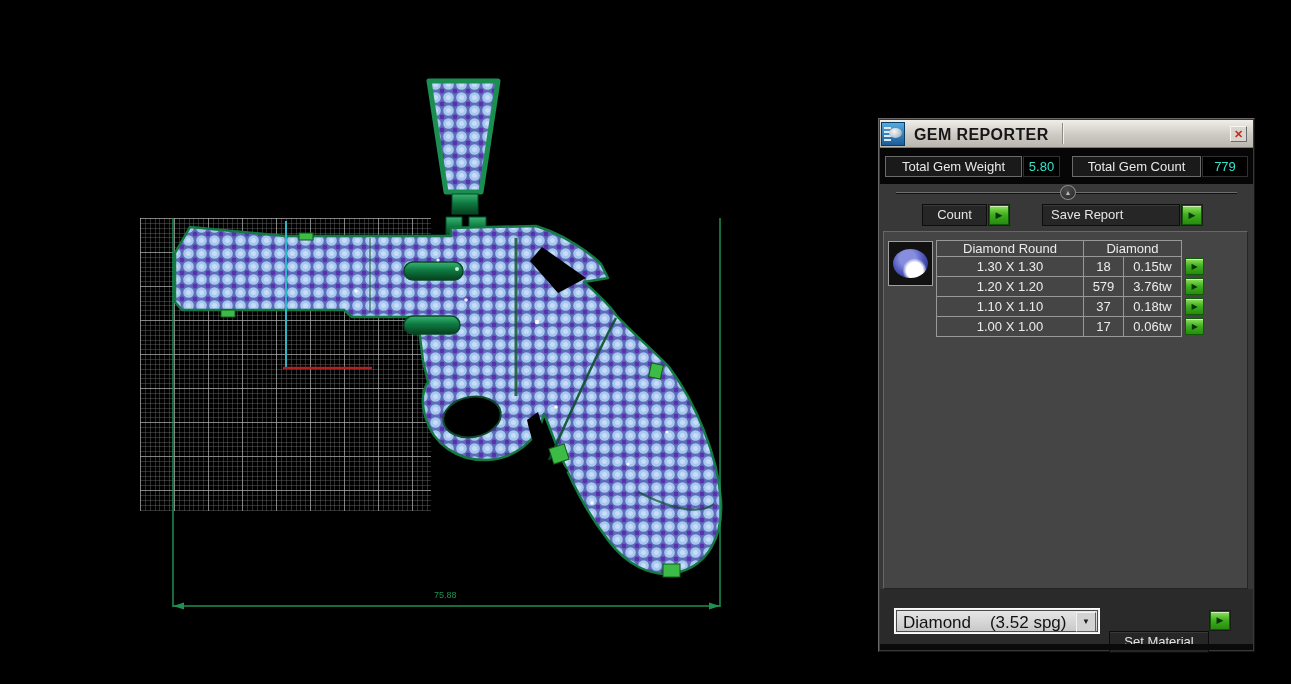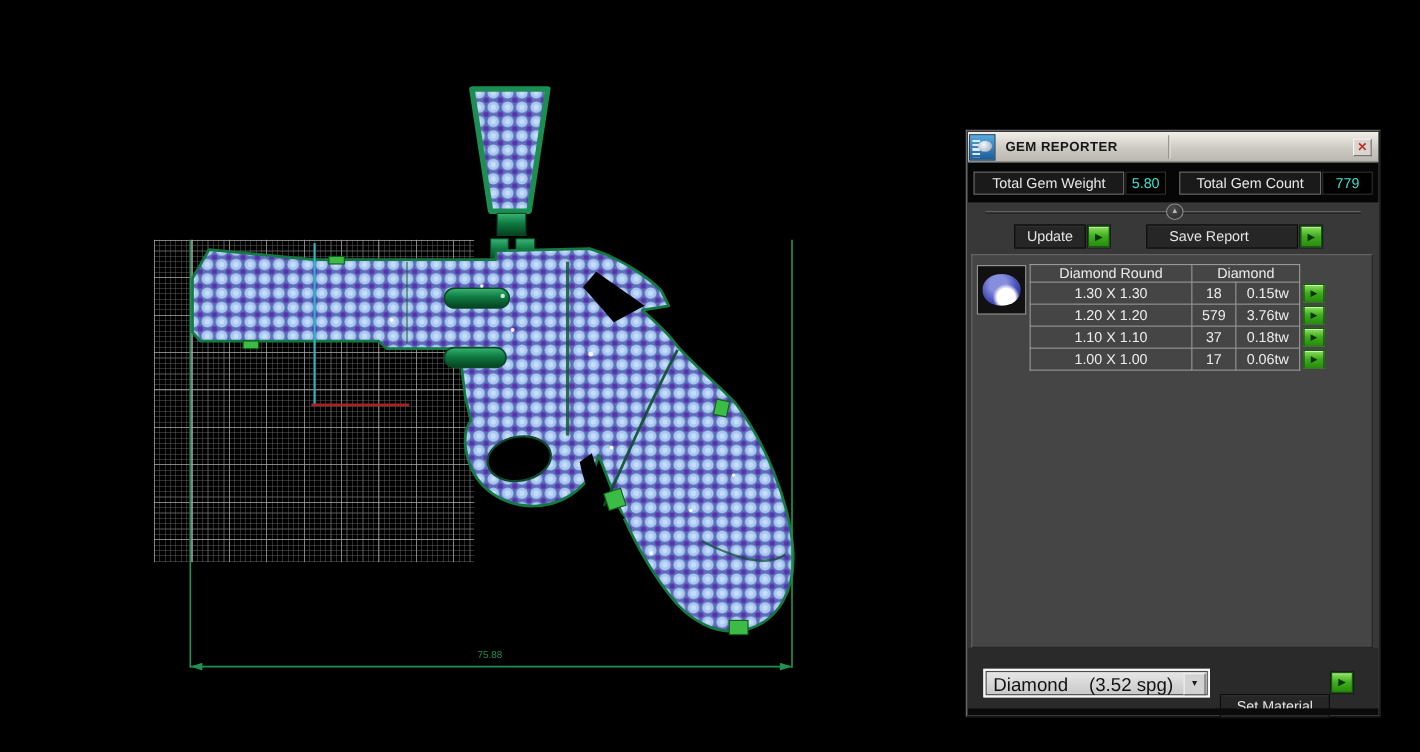--- a/index.html
+++ b/index.html
@@ -25,21 +25,21 @@
     font-size:13px; color:#e4e4e4; }
   .titlebar { position:absolute; left:1px; top:1px; right:1px; height:28px;
     background:linear-gradient(180deg,#f2efe9,#cdcac3 55%,#bab7b0);
     border-bottom:1px solid #7d7d7d; }
   .app-icon { position:absolute; left:1px; top:2px; width:24px; height:24px;
     background:linear-gradient(180deg,#57a9dc,#1b5c98); border:1px solid #0a3a66; }
   .app-icon .lines { position:absolute; left:2px; top:4px; width:7px; height:16px;
     background:repeating-linear-gradient(to bottom,#dce8f2 0 2px, transparent 2px 4px); }
   .app-icon .gemblob { position:absolute; right:2px; top:5px; width:13px; height:10px; border-radius:50%;
     background:radial-gradient(circle at 40% 35%, #f4f7fa, #b9c6d2 60%, #7e93a6); }
-  .panel-title { position:absolute; left:34px; top:6px; font-weight:bold; font-size:12px;
+  .panel-title { position:absolute; left:34px; top:6px; font-weight:bold; font-size:16px;
     color:#161616; letter-spacing:.4px; }
   .tb-divider { position:absolute; left:182px; top:3px; bottom:3px; width:2px;
     border-left:1px solid #8d8a84; border-right:1px solid #f3f1ec; }
   .close-btn { position:absolute; right:6px; top:6px; width:17px; height:16px;
     background:#d9d6cf; border:1px solid; border-color:#f7f6f3 #6c6c6c #6c6c6c #f7f6f3;
     color:#c03028; font-weight:bold; font-size:11px; line-height:14px; text-align:center; cursor:default; }
   .totals-strip { position:absolute; left:1px; top:29px; right:1px; height:36px; background:#060606; }
   .t-label, .t-value { position:absolute; top:8px; height:21px; line-height:19px;
     text-align:center; font-size:13px; }
   .t-label { background:#1a1a1a; border:1px solid #6a6a6a; color:#e8e8e8; }
@@ -51,21 +51,21 @@
   .slider-row { position:absolute; left:1px; top:65px; right:1px; height:19px; }
   .slider-line { position:absolute; left:16px; right:16px; top:8px; height:1px; background:#6e6e6e;
     box-shadow:0 1px 0 #101010; }
   .slider-handle { position:absolute; left:180px; top:1px; width:16px; height:15px; border-radius:50%;
     background:radial-gradient(circle at 40% 30%, #4c4c4c, #262626); border:1px solid #8a8a8a;
     color:#b9b9b9; font-size:7px; line-height:13px; text-align:center; }
   .dk-btn { position:absolute; appearance:none; background:#262626; border:1px solid #0c0c0c;
     box-shadow:inset 0 1px 0 rgba(255,255,255,.09); color:#e4e4e4; font-size:13px;
     font-family:inherit; height:22px; line-height:18px; }
   .btn-update { left:43px; top:85px; width:65px; }
-  .btn-save   { left:163px; top:85px; width:138px; text-align:left; padding-left:20px; }
+  .btn-save   { left:163px; top:85px; width:138px; text-align:left; padding-left:8px; }
   .btn-setmat { left:230px; top:512px; width:100px; }
   .play-btn { position:absolute; width:20px; height:20px; appearance:none;
     background:linear-gradient(180deg,#90e160,#3fae1e 48%,#288c0e);
     border:1px solid #0e5c04; box-shadow:inset 0 1px 0 rgba(255,255,255,.55), 0 0 0 1px #1c1c1c;
     color:#063309; font-size:9px; line-height:17px; text-align:center; padding:0; font-family:inherit; }
   .play-update { left:110px; top:86px; }
   .play-save   { left:303px; top:86px; }
   .play-setmat { left:331px; top:492px; height:19px; }
   .list-area { position:absolute; left:4px; top:112px; width:365px; height:358px;
     background:#454545; border:1px solid; border-color:#666 #242424 #242424 #666; }
@@ -210,21 +210,21 @@
       <span class="t-value val-count">779</span>
     </div>
 
     <div class="slider-row">
       <div class="slider-line"></div>
       <div class="slider-handle">
         <span>▲</span>
       </div>
     </div>
 
-    <button class="dk-btn btn-update">Update</button>
+    <button class="dk-btn btn-update">Count</button>
     <button class="play-btn play-update">
       <span>▶</span>
     </button>
     <button class="dk-btn btn-save">Save Report</button>
     <button class="play-btn play-save">
       <span>▶</span>
     </button>
 
     <div class="list-area">
       <div class="gem-thumb">

